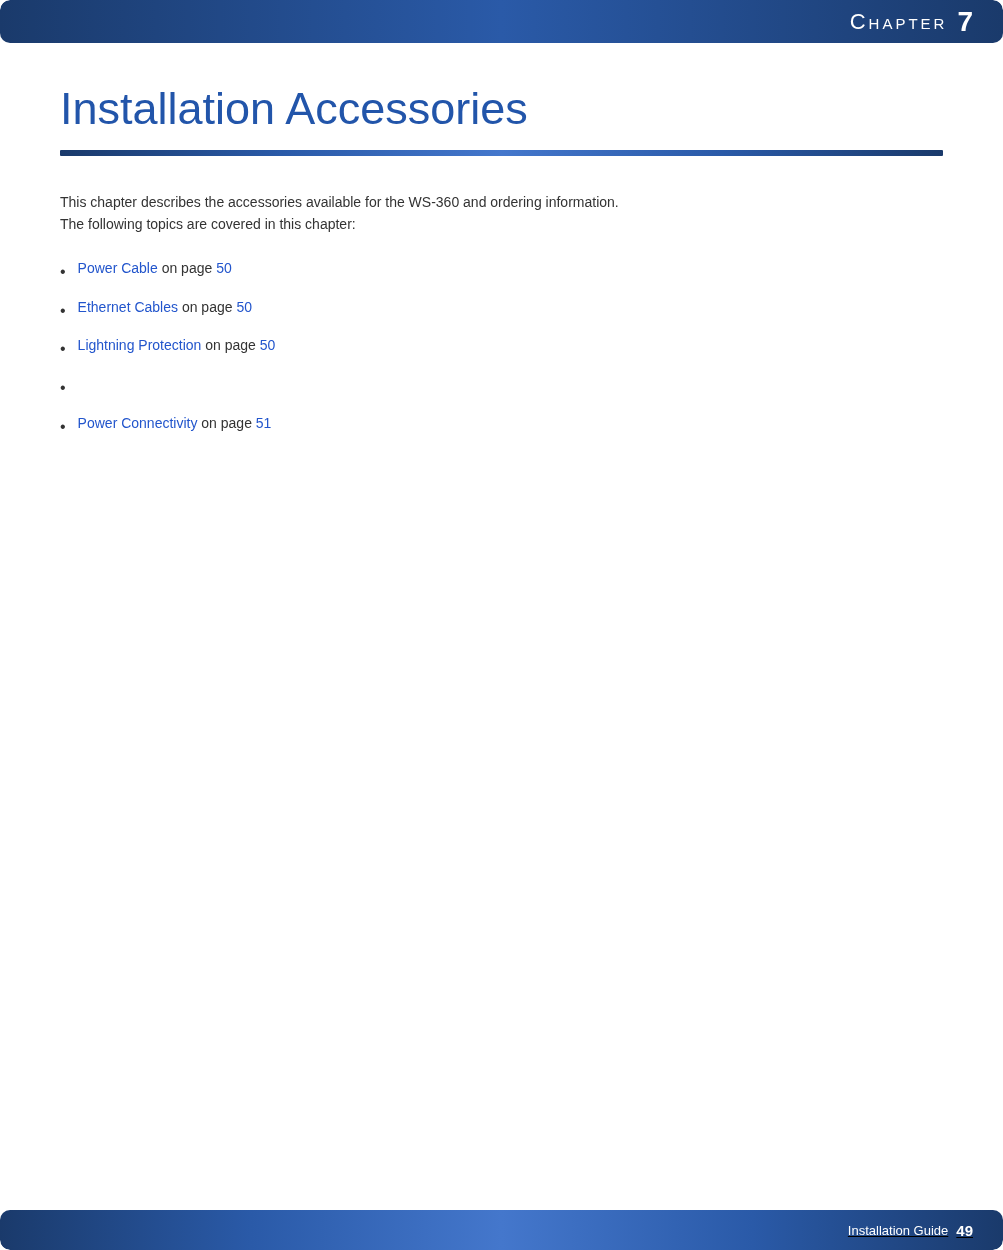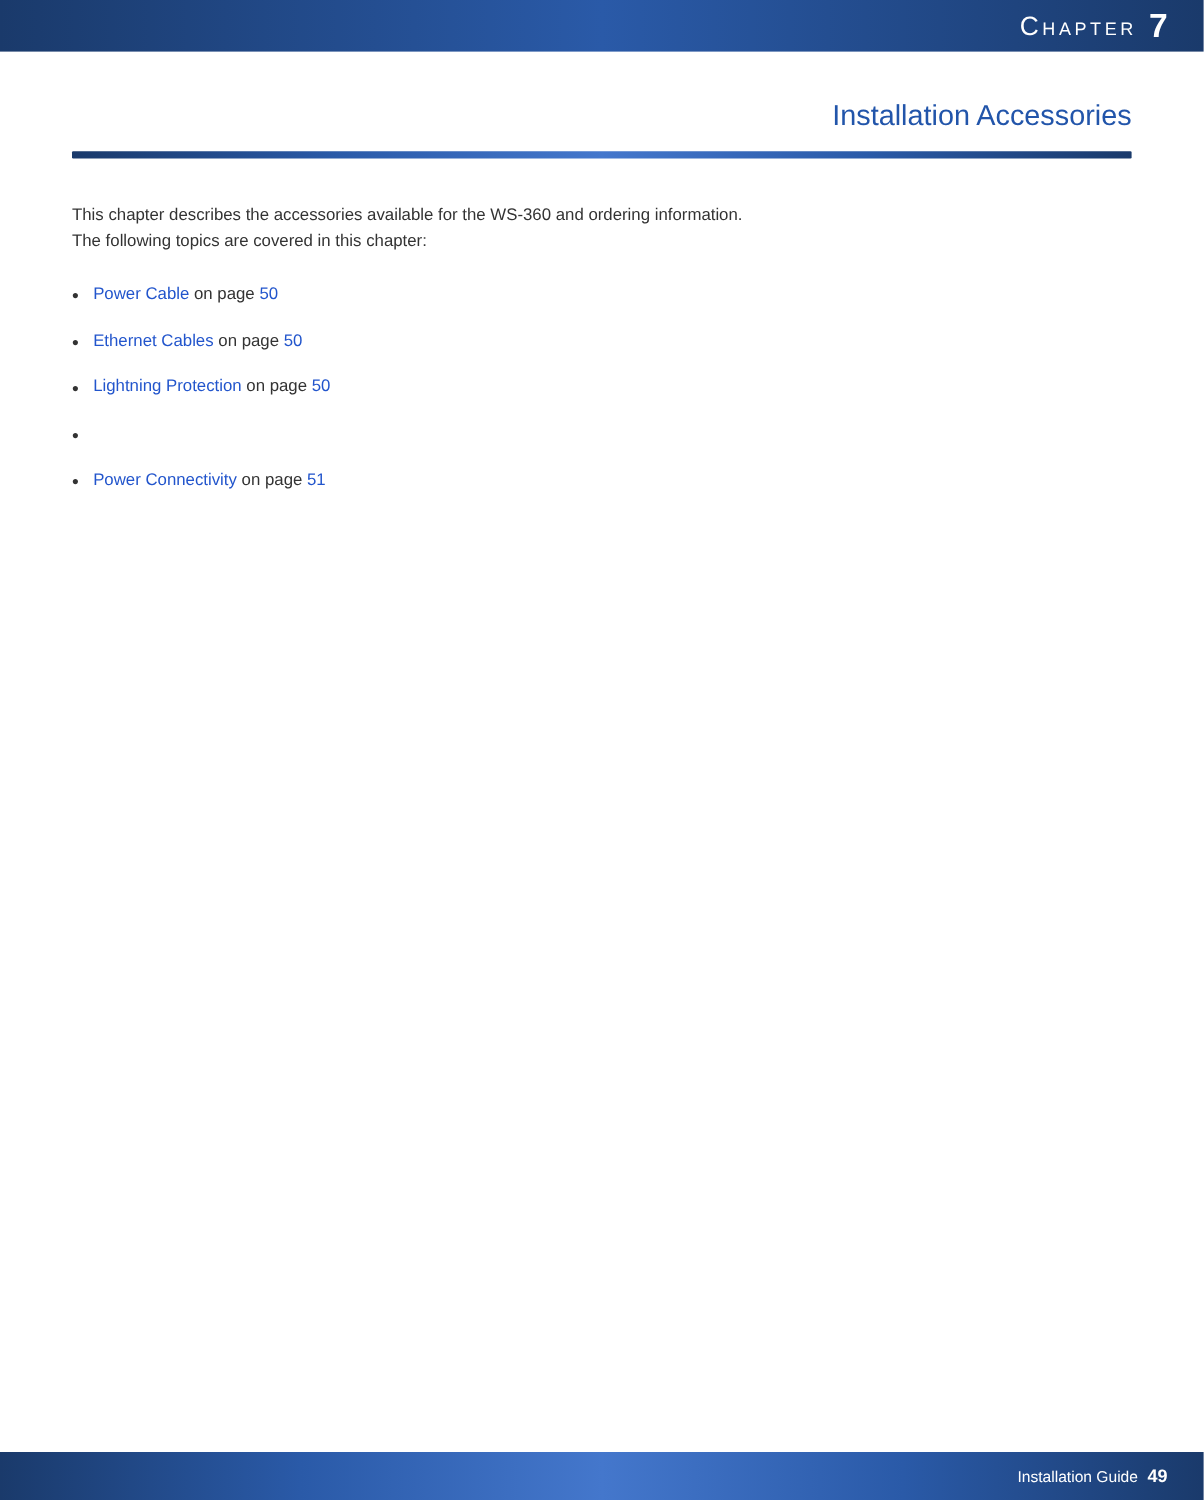--- a/index.html
+++ b/index.html
@@ -1,18 +1,19 @@
 <!DOCTYPE html>
 <html><head>
   <meta charset="utf-8">
   <style>
     * {
       margin: 0;
       padding: 0;
       box-sizing: border-box;
+      border-radius: 10px;
     }
 
     body {
       width: 1003px;
       height: 1250px;
       background: #ffffff;
       font-family: Arial, sans-serif;
       position: relative;
       overflow: hidden;
     }
@@ -59,27 +60,26 @@
       position: absolute;
       top: 43px;
       left: 0;
       right: 0;
       bottom: 40px;
       padding: 30px 60px 30px 60px;
     }
 
     
     .page-title {
-      font-size: 24px;
+      font-size: 45px;
       font-weight: normal;
       color: #2255aa;
       margin-bottom: 15px;
       margin-top: 10px;
       font-family: Arial, sans-serif;
-      text-align: right;
     }
 
     
     .divider-bar {
       height: 6px;
       background: linear-gradient(to right, #1a3a6b, #2a5aa8, #4477cc, #2a5aa8, #1a3a6b);
       margin-bottom: 35px;
       border-radius: 1px;
     }
 
@@ -131,20 +131,21 @@
       position: absolute;
       bottom: 0;
       left: 0;
       right: 0;
       height: 40px;
       background: linear-gradient(to right, #1a3a6b, #2a5aa8, #4477cc, #2a5aa8, #1a3a6b);
       display: flex;
       align-items: center;
       justify-content: flex-end;
       padding-right: 30px;
+      text-decoration: underline;
     }
 
     .footer-text {
       color: #ffffff;
       font-size: 13px;
       font-family: Arial, sans-serif;
     }
 
     .footer-page-num {
       color: #ffffff;

